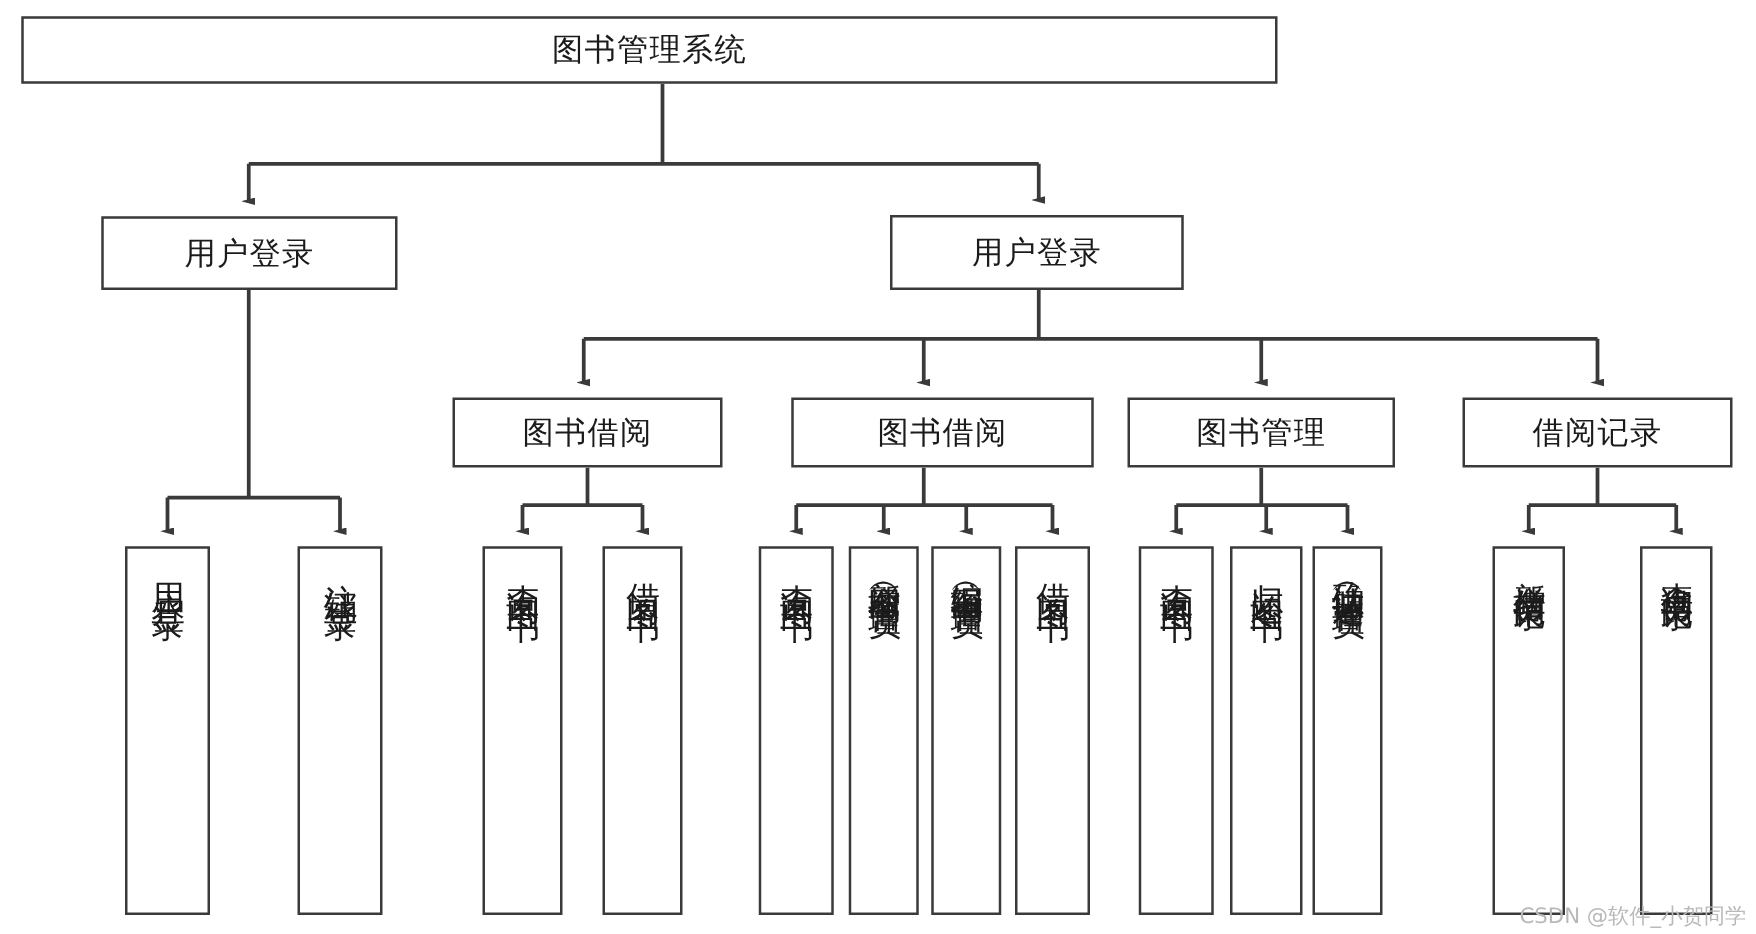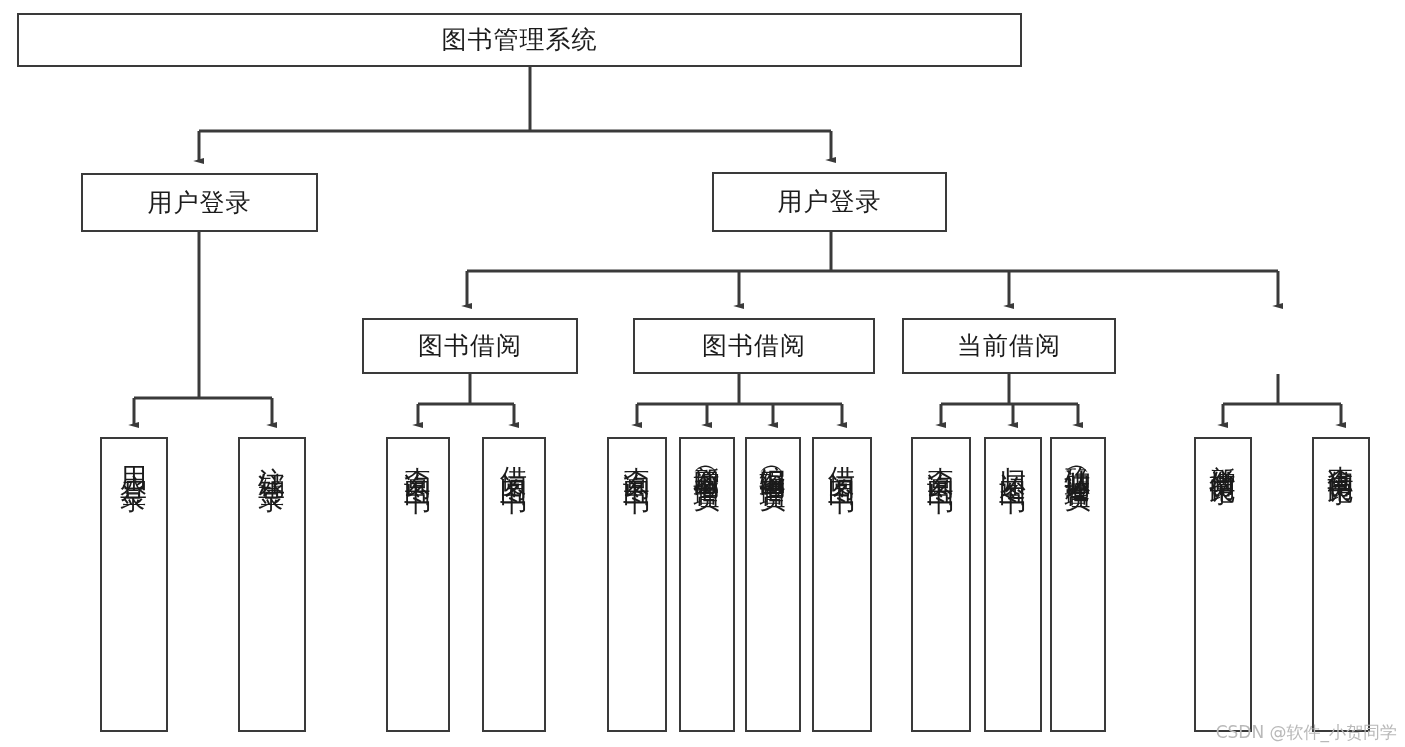--- a/index.html
+++ b/index.html
@@ -141,21 +141,24 @@
     <span class="node-label">用户登录</span>
   </div>
 
   <div class="node h-node" style="left:362px; top:318px; width:216px; height:56px;">
     <span class="node-label">图书借阅</span>
   </div>
   <div class="node h-node" style="left:633px; top:318px; width:242px; height:56px;">
     <span class="node-label">图书借阅</span>
   </div>
   <div class="node h-node" style="left:902px; top:318px; width:214px; height:56px;">
-    <span class="node-label">当前借阅</span>
+    <span class="node-label">图书管理</span>
+  </div>
+  <div class="node h-node" style="left:1170px; top:318px; width:216px; height:56px;">
+    <span class="node-label">借阅记录</span>
   </div>
 
   <div class="node v-node short" style="left:100px; top:437px; width:68px; height:295px;">
     <span class="node-label">用户登录</span>
   </div>
   <div class="node v-node short" style="left:238px; top:437px; width:68px; height:295px;">
     <span class="node-label">注销登录</span>
   </div>
   <div class="node v-node short" style="left:386px; top:437px; width:64px; height:295px;">
     <span class="node-label">查询图书</span>

